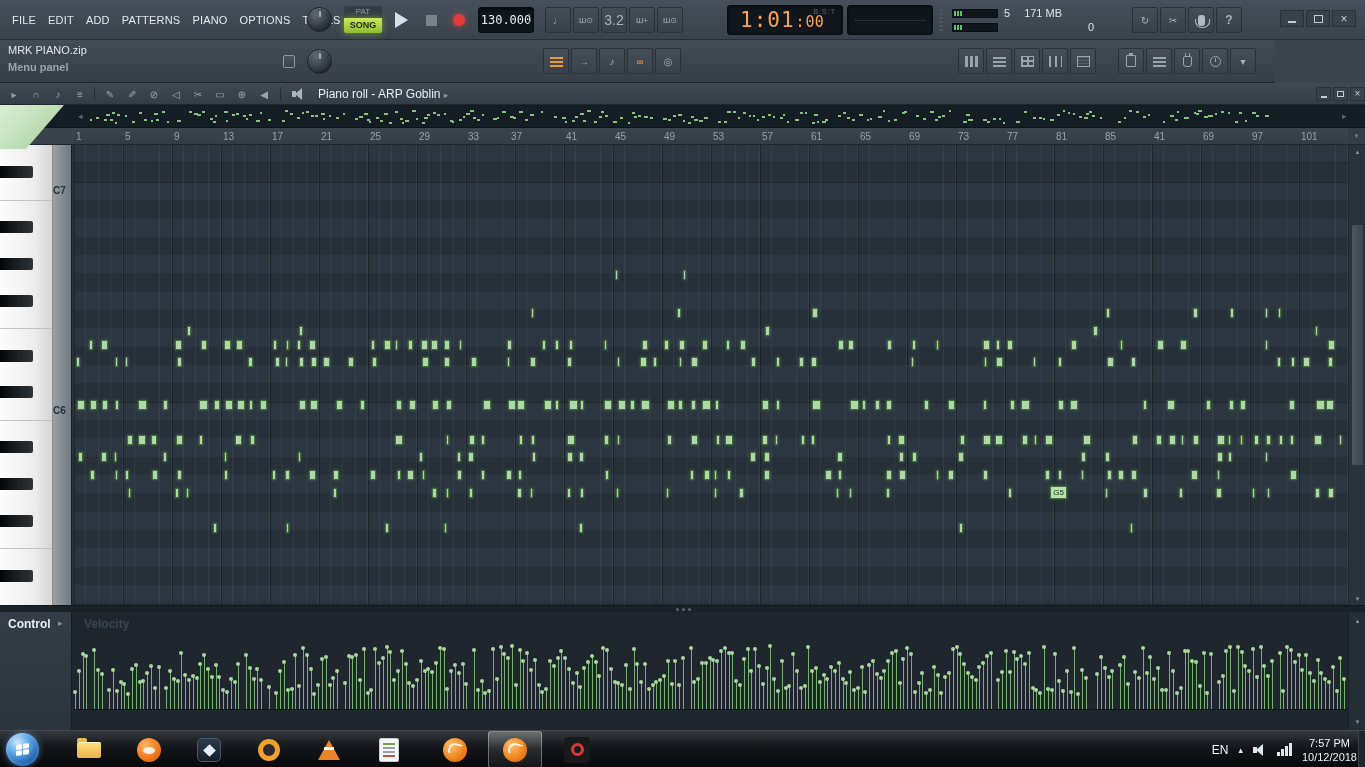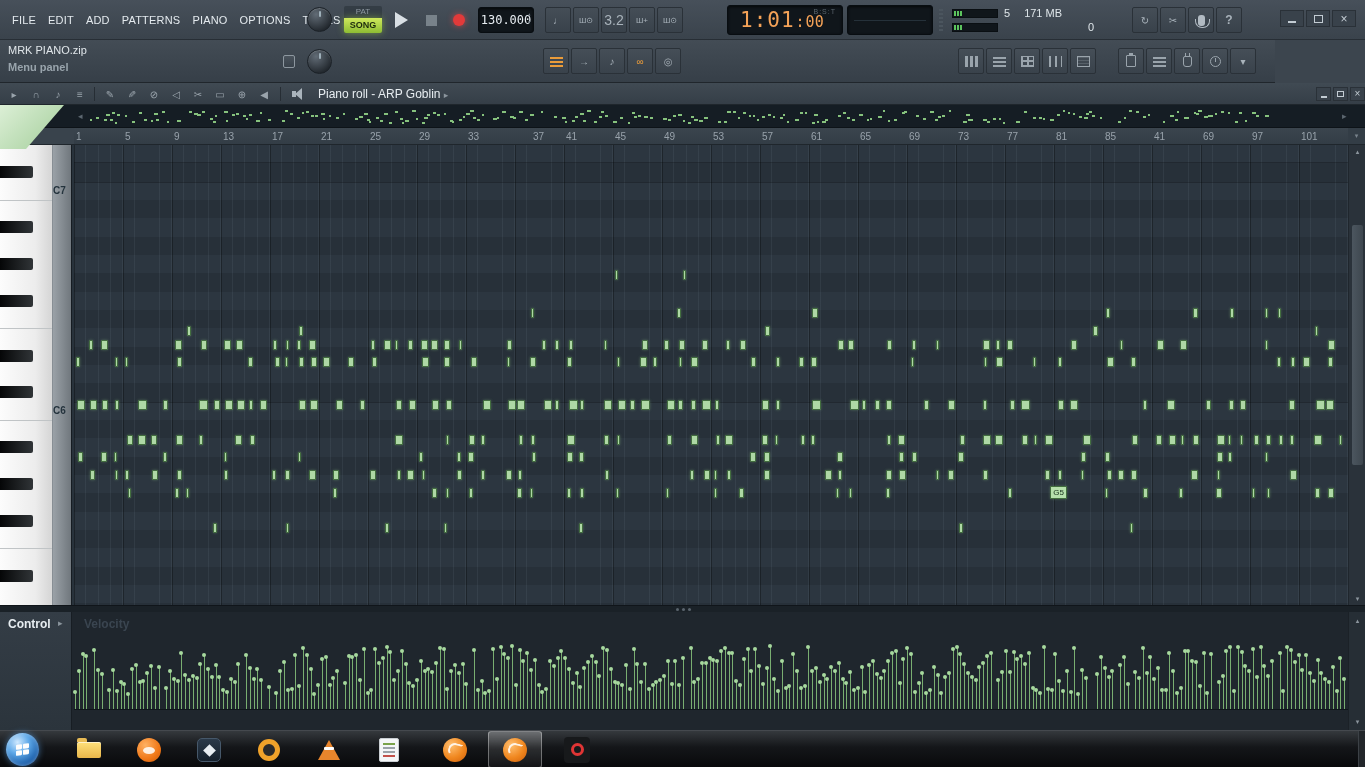--- a/index.html
+++ b/index.html
@@ -617,21 +617,21 @@
     <div class="prr">
         <div class="tick" style="left: 2px;">1</div>
         <div class="tick" style="left: 51px;">5</div>
         <div class="tick" style="left: 100px;">9</div>
         <div class="tick" style="left: 149px;">13</div>
         <div class="tick" style="left: 198px;">17</div>
         <div class="tick" style="left: 247px;">21</div>
         <div class="tick" style="left: 296px;">25</div>
         <div class="tick" style="left: 345px;">29</div>
         <div class="tick" style="left: 394px;">33</div>
-        <div class="tick" style="left: 459px;">37</div>
+        <div class="tick" style="left: 437px;">37</div>
         <div class="tick" style="left: 492px;">41</div>
         <div class="tick" style="left: 541px;">45</div>
         <div class="tick" style="left: 590px;">49</div>
         <div class="tick" style="left: 639px;">53</div>
         <div class="tick" style="left: 688px;">57</div>
         <div class="tick" style="left: 737px;">61</div>
         <div class="tick" style="left: 786px;">65</div>
         <div class="tick" style="left: 835px;">69</div>
         <div class="tick" style="left: 884px;">73</div>
         <div class="tick" style="left: 933px;">77</div>
@@ -1341,16 +1341,31 @@
         <div class="ic-fl"></div>
       </div>
     <div class="tkbtn active" style="left:488px">
         <div class="ic-fl"></div>
       </div>
     <div class="tkbtn" style="left:550px">
         <div class="ic-rec">
           <div></div>
         </div>
       </div>
+    <div class="tray">
+      <span class="tray-lang">EN</span>
+      <span class="tray-caret">▴</span>
+      <div class="tray-spk"></div>
+      <div class="tray-net">
+          <i style="height:4px"></i>
+          <i style="height:7px"></i>
+          <i style="height:10px"></i>
+          <i style="height:13px"></i>
+        </div>
+      <div class="clock">
+        <div>7:57 PM</div>
+        <div>10/12/2018</div>
+      </div>
+    </div>
     <div class="showdesk"></div>
   </div>
 
 </div>
 
 </body></html>

